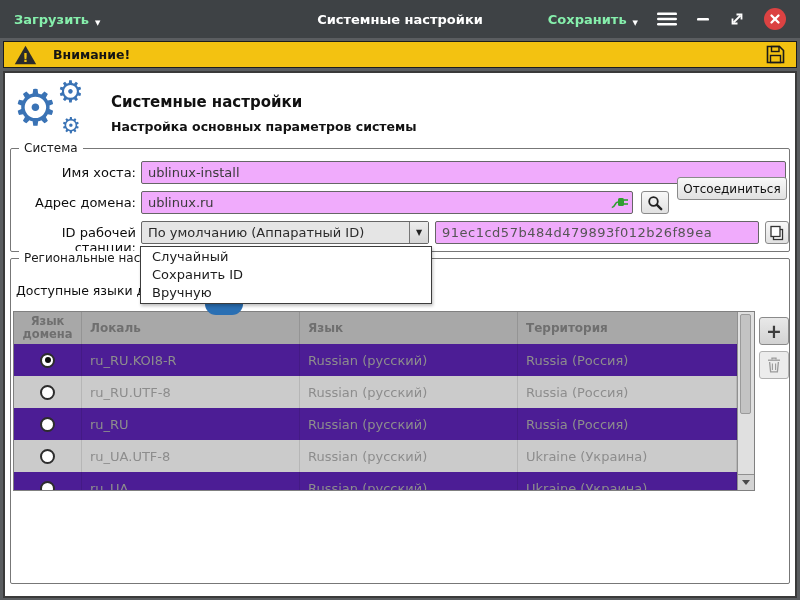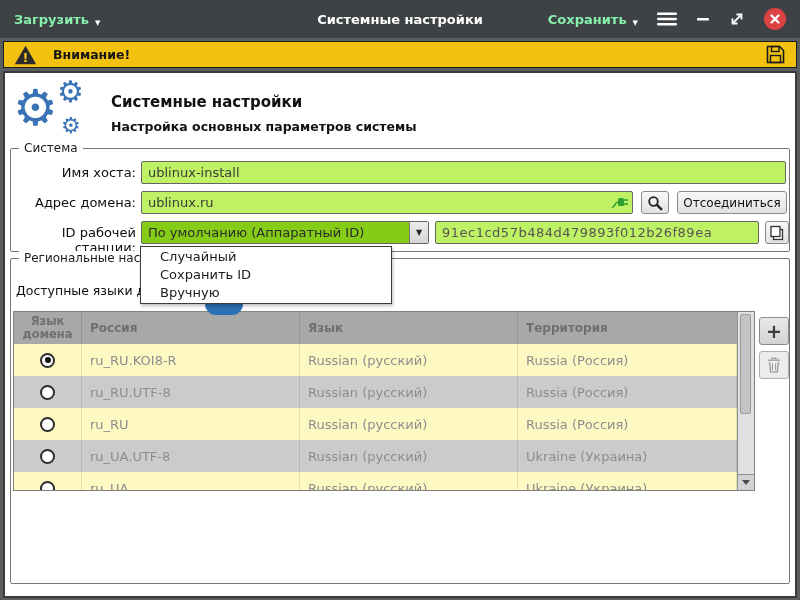--- a/index.html
+++ b/index.html
@@ -66,54 +66,54 @@
     position:absolute; top:-8px; left:8px; background:#fff; padding:0 5px;
     font-size:12px; color:#1a1a1a; white-space:nowrap;
   }
 
   .flabel { position:absolute; left:0; width:125px; text-align:right;
     font-size:13px; color:#0d0d0d; }
   .l1 { top:16px; } .l2 { top:46px; } .l3 { top:76px; }
 
   .tinput {
     position:absolute; height:23px; border:1px solid #666; border-radius:2px;
-    background:#bef264; font-family:inherit; font-size:13px; color:#3a3a3a;
+    background:#f0abfc; font-family:inherit; font-size:13px; color:#3a3a3a;
     padding:0 6px; outline:none;
   }
   .in-host   { left:130px; top:12px; width:645px; }
   .in-domain { left:130px; top:42px; width:492px; padding-right:24px; }
   .in-id     { left:424px; top:72px; width:324px; letter-spacing:0.5px; color:#555; }
 
   .plug-wrap { position:absolute; left:600px; top:45px; width:18px; height:17px; }
 
   .btn {
     position:absolute; border:1px solid #8a8a8a; border-radius:3px;
     background:linear-gradient(#f8f8f8,#e1e1e1); font-size:12px; color:#111;
     display:flex; align-items:center; justify-content:center; font-family:inherit;
   }
   .btn-search { left:630px; top:42px; width:28px; height:23px; }
-  .btn-disconnect { left:666px; top:42px; width:110px; height:23px; }
+  .btn-disconnect { left:666px; top:28px; width:110px; height:23px; }
   .btn-copy { left:754px; top:72px; width:24px; height:23px; }
 
   .combobox {
     position:absolute; left:130px; top:72px; width:288px; height:23px;
-    border:1px solid #666; border-radius:2px; background:#84cc16;
+    border:1px solid #666; border-radius:2px; background:#e5e5e5;
   }
   .combo-text { position:absolute; left:6px; top:3px; font-size:13px; color:#2c2c2c; white-space:nowrap; }
   .combo-arrow {
     position:absolute; right:0; top:0; width:19px; height:21px;
     background:linear-gradient(#ececec,#d6d6d6); border-left:1px solid #777;
     display:flex; align-items:center; justify-content:center;
   }
   .combo-arrow::before { content:"▼"; font-size:8px; color:#222; }
 
   
   .dd-popup {
-    position:absolute; left:140px; top:246px; width:252px;
-    background:#fff; border:1px solid #3c3c3c; z-index:40; padding:1px 12px;
+    position:absolute; left:140px; top:246px; width:292px;
+    background:#fff; border:1px solid #3c3c3c; z-index:40; padding:1px 4px;
     box-shadow:1px 2px 3px rgba(0,0,0,0.25);
   }
   .dd-item { font-size:13px; color:#1c1c1c; line-height:18px; padding:0 7px; white-space:nowrap; }
 
   
   .langs-label { position:absolute; left:5px; top:24px; font-size:12.5px; color:#0d0d0d; white-space:nowrap; }
   .toggle {
     position:absolute; left:194px; top:34px; width:38px; height:22px;
     background:#2a6fb3; border-radius:11px; z-index:1;
   }
@@ -125,21 +125,21 @@
   .thead { position:absolute; left:0; top:0; width:723px; height:32px; display:flex;
     background:#a8a8a8; }
   .th {
     display:flex; align-items:center; padding:0 8px; color:#6f6f6f;
     font-size:12px; font-weight:bold; border-right:1px solid #949494; height:32px;
   }
   .c0 { width:68px; justify-content:center; text-align:center; padding:0 2px; font-size:11.5px; line-height:1.15; }
   .c1 { width:218px; } .c2 { width:218px; } .c3 { width:219px; border-right:none; }
   .tbody { position:absolute; left:0; top:32px; width:723px; }
   .trow { display:flex; height:32px; }
-  .trow.odd  { background:#fef9c3; }
+  .trow.odd  { background:#4c1d95; }
   .trow.even { background:#cbcbcb; }
   .td {
     display:flex; align-items:center; padding:0 8px; font-size:13px;
     color:#8d8d8d; border-right:1px solid rgba(0,0,0,0.10); height:32px;
     white-space:nowrap; overflow:hidden;
   }
   .radio {
     width:15px; height:15px; border:2px solid #2d2d2d; border-radius:50%;
     background:#fff; position:relative; display:inline-block;
   }
@@ -279,21 +279,21 @@
 
   <div class="groupbox gb-regional">
     <span class="legend">Региональные настройки</span>
 
     <div class="langs-label">Доступные языки для</div>
     <div class="toggle"></div>
 
     <div class="table">
       <div class="thead">
         <div class="th c0">Язык домена</div>
-        <div class="th c1">Россия</div>
+        <div class="th c1">Локаль</div>
         <div class="th c2">Язык</div>
         <div class="th c3">Территория</div>
       </div>
       <div class="tbody" id="locale-rows">
   <div class="trow odd">
     <div class="td c0">
       <span class="radio checked"></span>
     </div>
     <div class="td c1 cell-locale">ru_RU.KOI8-R</div>
     <div class="td c2 cell-lang">Russian (русский)</div>

